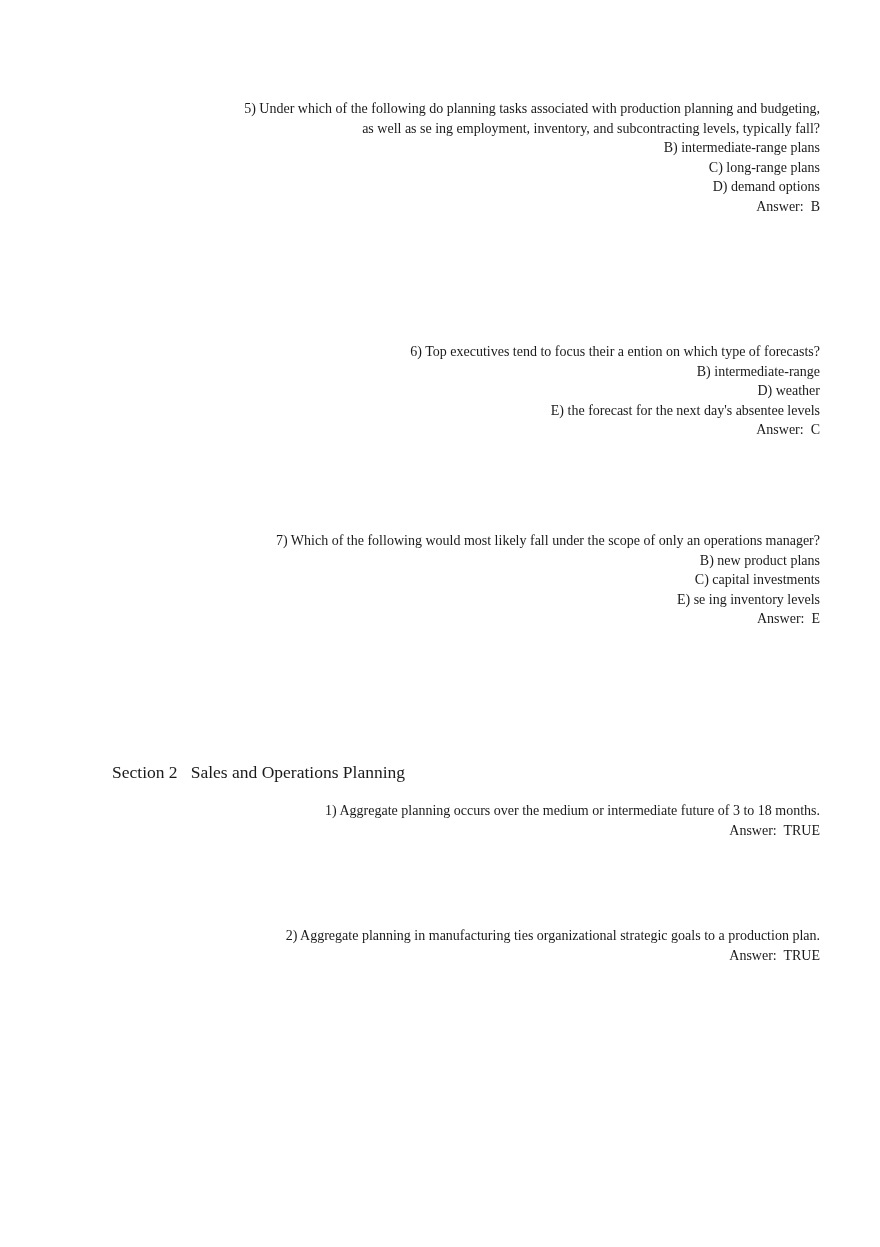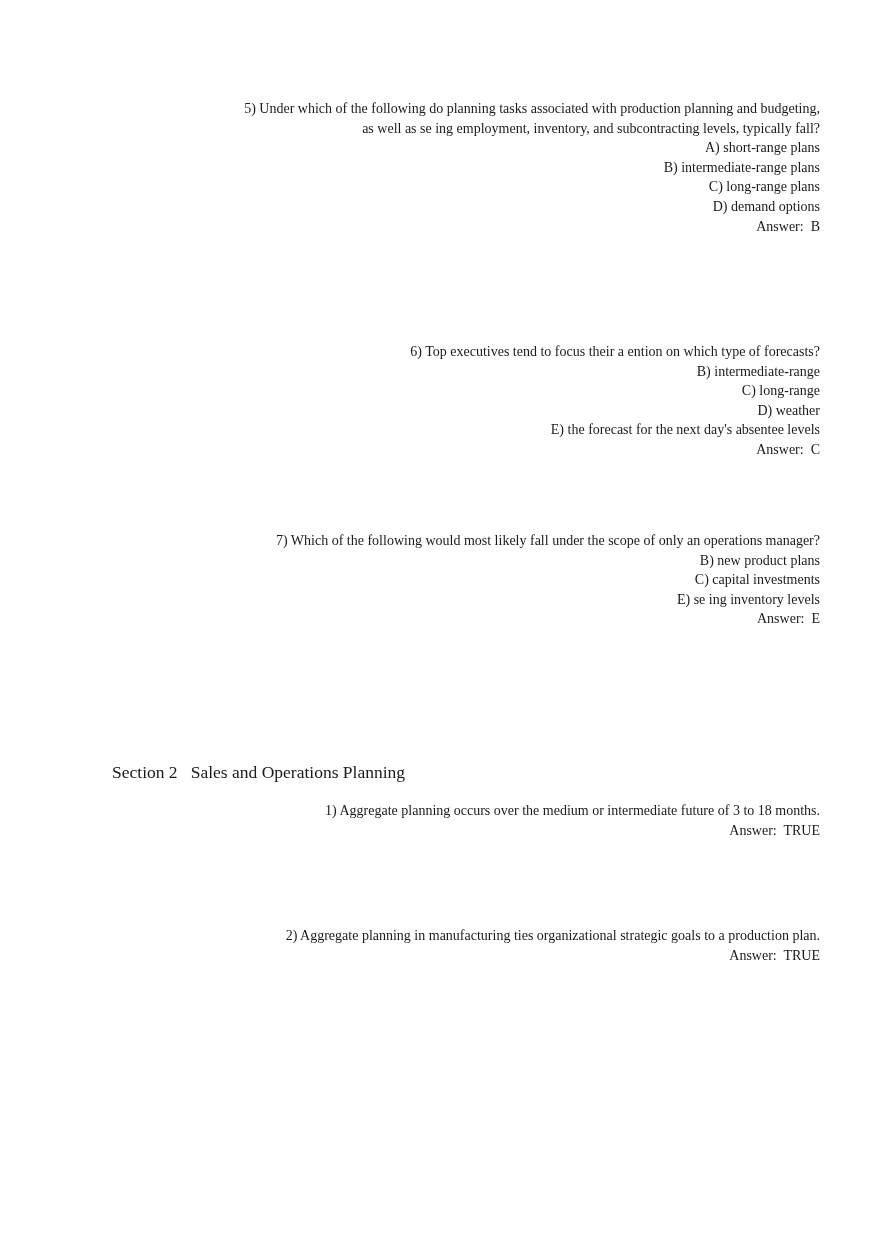--- a/index.html
+++ b/index.html
@@ -39,31 +39,29 @@
   }
 </style>
 </head>
 <body>
 
 <div class="page">
 
   <div class="block" style="top:99px">
     <p>5) Under which of the following do planning tasks associated with production planning and budgeting,</p>
     <p>as well as se ing employment, inventory, and subcontracting levels, typically fall?</p>
-    <p>A) short-range plans</p>
     <p>B) intermediate-range plans</p>
     <p>C) long-range plans</p>
     <p>D) demand options</p>
     <p>Answer:  B</p>
   </div>
 
   <div class="block" style="top:342px">
     <p>6) Top executives tend to focus their a ention on which type of forecasts?</p>
     <p>B) intermediate-range</p>
-    <p>C) long-range</p>
     <p>D) weather</p>
     <p>E) the forecast for the next day's absentee levels</p>
     <p>Answer:  C</p>
   </div>
 
   <div class="block" style="top:531px">
     <p>7) Which of the following would most likely fall under the scope of only an operations manager?</p>
     <p>B) new product plans</p>
     <p>C) capital investments</p>
     <p>E) se ing inventory levels</p>

